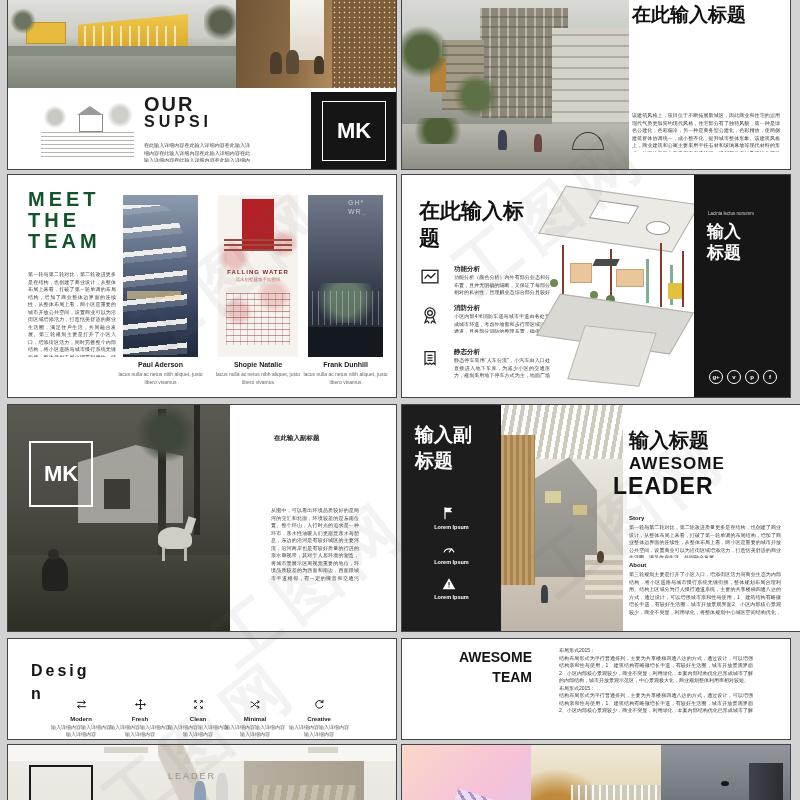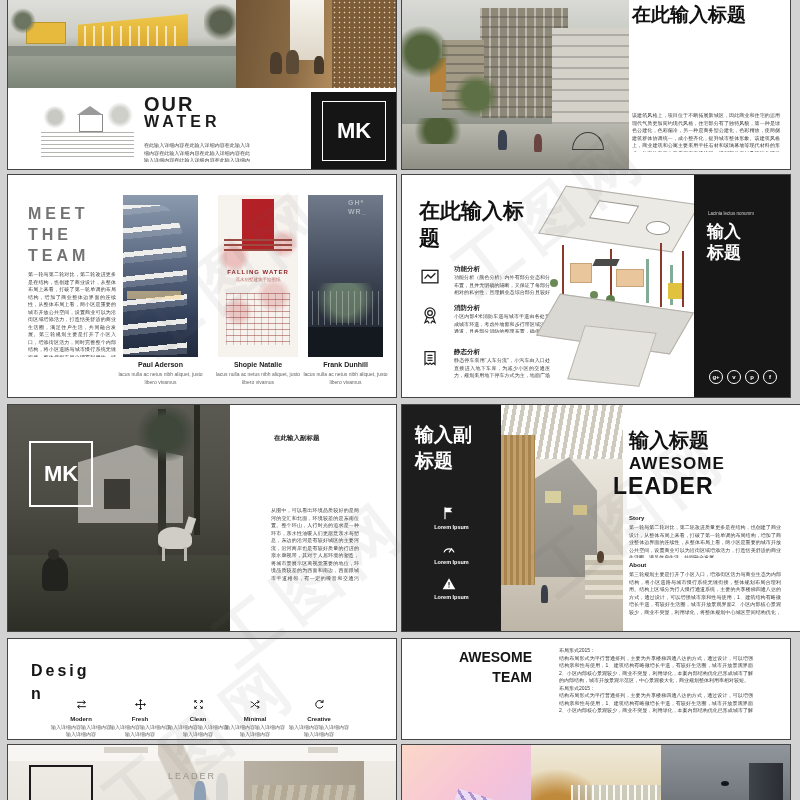--- a/index.html
+++ b/index.html
@@ -64,21 +64,21 @@
     <div class="abs" style="left:0;top:88px;width:390px;height:82px;background:#fff;">
 
       <div class="abs" style="left:33px;top:10px;width:93px;height:62px;background:#fff;">
         <div class="shape" style="left:38px;top:16px;width:22px;height:16px;border:1px solid #8a8a8a;"></div>
         <div class="shape" style="left:36px;top:8px;width:0;height:0;border-left:13px solid transparent;border-right:13px solid transparent;border-bottom:9px solid #9a9a9a;"></div>
         <div class="shape" style="left:2px;top:6px;width:24px;height:26px;background:radial-gradient(circle,#c9c9c4 0 38%,transparent 65%);"></div>
         <div class="shape" style="left:66px;top:2px;width:26px;height:30px;background:radial-gradient(circle,#cfcfca 0 38%,transparent 65%);"></div>
         <div class="shape" style="left:0;top:34px;width:93px;height:26px;background:repeating-linear-gradient(180deg,#b5b5b0 0 1px,transparent 1px 4px);"></div>
       </div>
       <div class="abs bold" style="left:136px;top:5px;font-size:20px;letter-spacing:2px;color:#1b1b1b;">OUR</div>
-      <div class="abs" style="left:136px;top:25px;font-size:16px;font-weight:600;letter-spacing:4px;color:#1b1b1b;">WATER</div>
+      <div class="abs" style="left:136px;top:25px;font-size:16px;font-weight:600;letter-spacing:4px;color:#1b1b1b;">SUPSI</div>
       <div class="abs tiny" style="left:136px;top:54px;width:106px;height:20px;">在此输入详细内容在此输入详细内容在此输入详细内容在此输入详细内容在此输入详细内容在此输入详细内容在此输入详细内容在此输入详细内容在此输入详细内容</div>
 
       <div class="abs mkbox" style="left:303px;top:4px;width:86px;height:78px;background:#151515;">
         <div class="mkbox" style="width:62px;height:58px;border:1px solid #fff;">
           <span class="bold" style="color:#fff;font-size:22px;">MK</span>
         </div>
       </div>
     </div>
   </div>
 
@@ -94,21 +94,21 @@
       <div class="shape" style="left:6px;top:118px;width:60px;height:26px;background:radial-gradient(circle,#4f6038 0 40%,transparent 72%);"></div>
       <div class="shape" style="left:96px;top:130px;width:9px;height:20px;background:#3a4250;border-radius:40% 40% 20% 20%;"></div>
       <div class="shape" style="left:132px;top:134px;width:8px;height:18px;background:#6a4440;border-radius:40% 40% 20% 20%;"></div>
       <div class="shape" style="left:170px;top:132px;width:30px;height:16px;border:1.5px solid #3b3b3b;border-radius:50% 50% 0 0/100% 100% 0 0;background:transparent;"></div>
     </div>
     <div class="abs bold" style="left:230px;top:2px;font-size:19px;color:#111;">在此输入标题</div>
     <div class="abs tiny" style="left:230px;top:112px;width:148px;height:40px;">该建筑风格上，项目位于不断拓展新城区，因此商业和住宅的运用现代气质更加简约现代风格，住宅部分有了独特风貌，第一种是绿色公建化，色彩偏冷，另一种是商务型公建化，色彩精致，使两侧建筑群体协调统一，成小整齐化，提升城市整体形象。该建筑风格上，商业建筑和公寓主要采用干挂石材和玻璃幕墙等现代材料的形式，住宅外立面主要采用真石漆涂料，搭配部分石材及玻璃分隔线条，且建筑风格入口较大气。</div>
   </div>
 
   <div class="slide" style="left:7px;top:174px;width:390px;height:224px;">
-    <div class="abs bold" style="left:20px;top:28px;font-size:16px;letter-spacing:4px;line-height:21px;color:#737373;">
+    <div class="abs bold" style="left:20px;top:14px;font-size:20px;letter-spacing:4px;line-height:21px;color:#14532d;">
       <div>MEET</div>
       <div>THE</div>
       <div>TEAM</div>
     </div>
     <div class="abs tiny" style="left:20px;top:96px;width:88px;height:86px;">第一轮与第二轮对比，第二轮改进更多是在结构，也创建了商业设计，从整体布局上来看，打破了第一轮单调的布局结构，增加了商业整体边界面的连续性，从整体布局上看，两小区是重要的城市开放公共空间，设置商业可以为沿街区域增添活力，打造恬美舒适的商业生活圈，满足住户生活，共同融合发展。第三轮规划主要是打开了小区入口，增添街区活力，同时完善整个内部结构，将小区道路与城市慢行系统无缝衔接，整体规划布局合理有利用地。结构上区域分为行人慢行通道系统，主要的共享楼梯四通八达的方式，通过设计，可以增强城市的亲和性与使用，1、建筑结构有略微增长干道，有较好生活圈，城市开放景观界面2、小区内部核心景观较少，商业不突显，利用绿化，将整体规划中心城区的空间结构优化，城市开放景观示范区，中心景观极大化，商业规划利用率相对较高。</div>
 
     <div class="card" style="left:115px;top:20px;width:75px;height:162px;background:linear-gradient(180deg,#8c9aae 0%,#5d6c84 40%,#33405a 75%,#20293c 100%);">
       <div class="shape" style="left:-6px;top:10px;width:70px;height:150px;background:repeating-linear-gradient(174deg,rgba(245,245,242,.95) 0 5px,rgba(190,198,210,.25) 5px 11px,transparent 11px 24px);border-radius:0 40% 0 0;"></div>
       <div class="shape" style="left:4px;top:96px;width:54px;height:8px;background:rgba(255,220,150,.55);"></div>
     </div>

